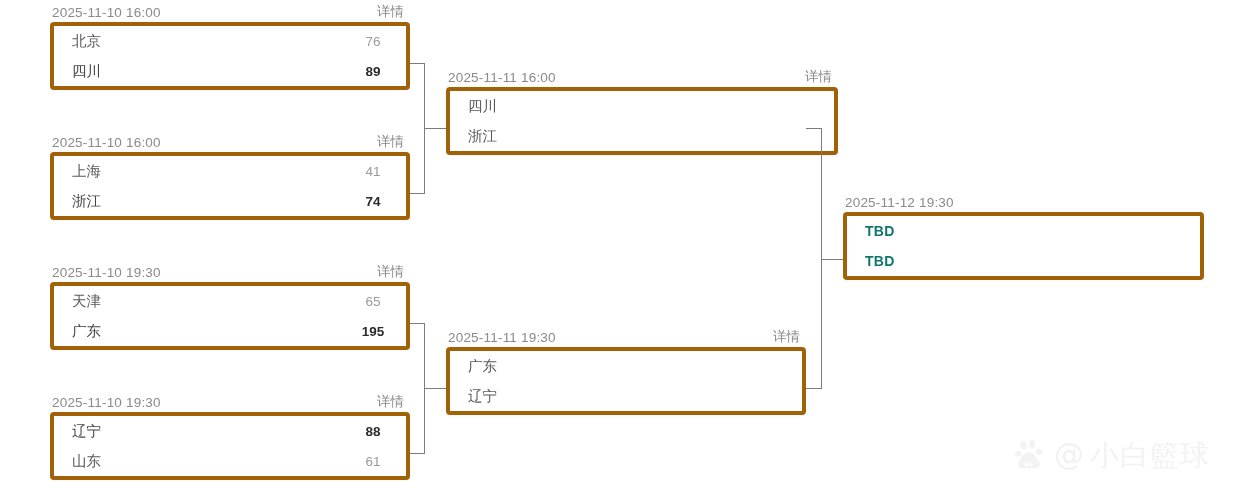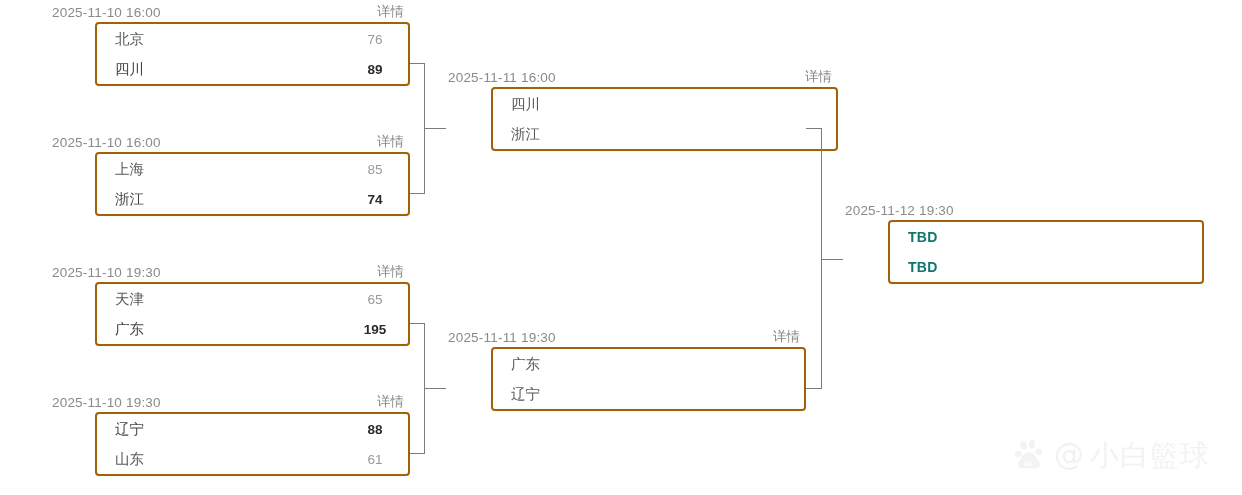--- a/index.html
+++ b/index.html
@@ -41,26 +41,25 @@
     white-space: nowrap;
   }
   .match-details {
     font-size: 13.5px;
     color: #8a8a8a;
     white-space: nowrap;
     cursor: pointer;
   }
   .match-card {
     background: #ffffff;
-    border: 2px solid #a16207;
+    border: 4px solid #a16207;
     border-radius: 4px;
     box-shadow: 0 1px 2px rgba(0,0,0,0.035);
     box-sizing: border-box;
     overflow: hidden;
-    margin-left: 45px;
   }
   .team-row {
     display: flex;
     align-items: center;
     justify-content: space-between;
     height: 30px;
     padding: 0 20px 0 18px;
     box-sizing: border-box;
   }
   .team-name {
@@ -151,21 +150,21 @@
   </div>
 
   <div class="match" style="left:50px; top:132px; width:360px;">
     <div class="match-header">
       <span class="match-date">2025-11-10  16:00</span>
       <span class="match-details">详情</span>
     </div>
     <div class="match-card">
       <div class="team-row">
         <span class="team-name">上海</span>
-        <span class="team-score">85</span>
+        <span class="team-score">41</span>
       </div>
       <div class="team-row">
         <span class="team-name win">浙江</span>
         <span class="team-score win">74</span>
       </div>
     </div>
   </div>
 
   <div class="match" style="left:50px; top:262px; width:360px;">
     <div class="match-header">
@@ -228,21 +227,21 @@
         <span class="team-name">广东</span>
         <span class="team-score"></span>
       </div>
       <div class="team-row">
         <span class="team-name">辽宁</span>
         <span class="team-score"></span>
       </div>
     </div>
   </div>
 
-  <div class="match" style="left:843px; top:200px; width:361px;">
+  <div class="match" style="left:843px; top:192px; width:361px;">
     <div class="match-header">
       <span class="match-date">2025-11-12  19:30</span>
       <span class="match-details"></span>
     </div>
     <div class="match-card">
       <div class="team-row">
         <span class="team-name tbd">TBD</span>
         <span class="team-score"></span>
       </div>
       <div class="team-row">

